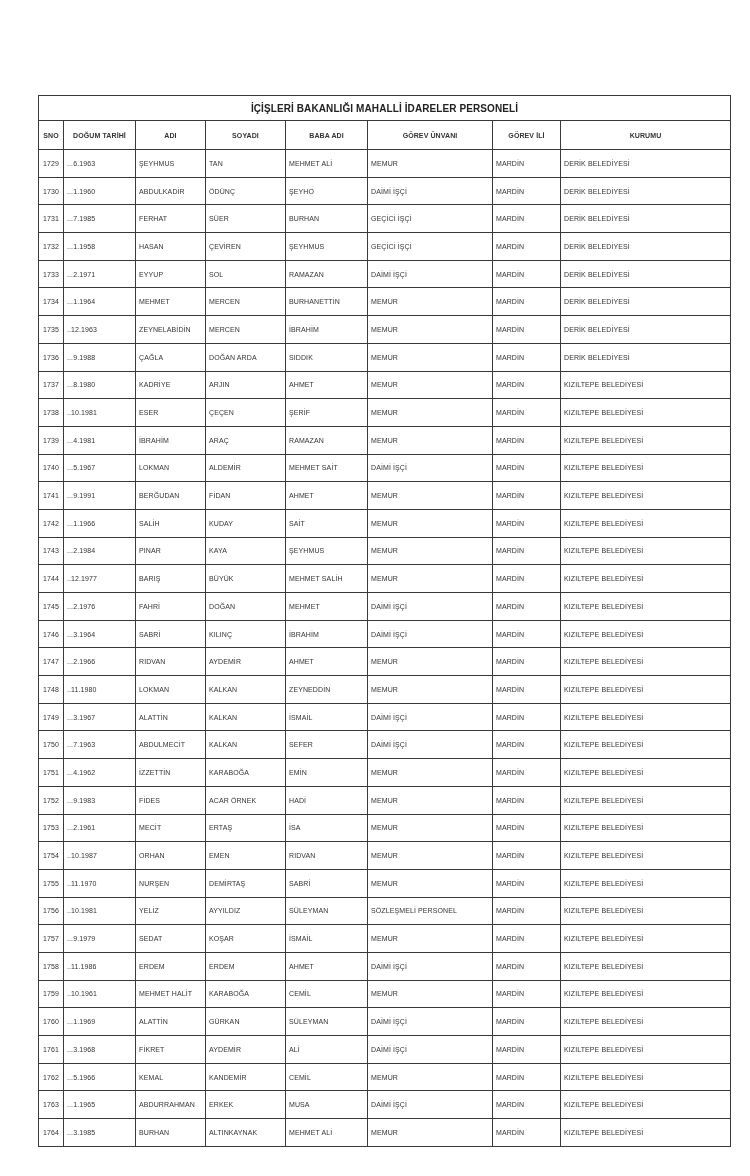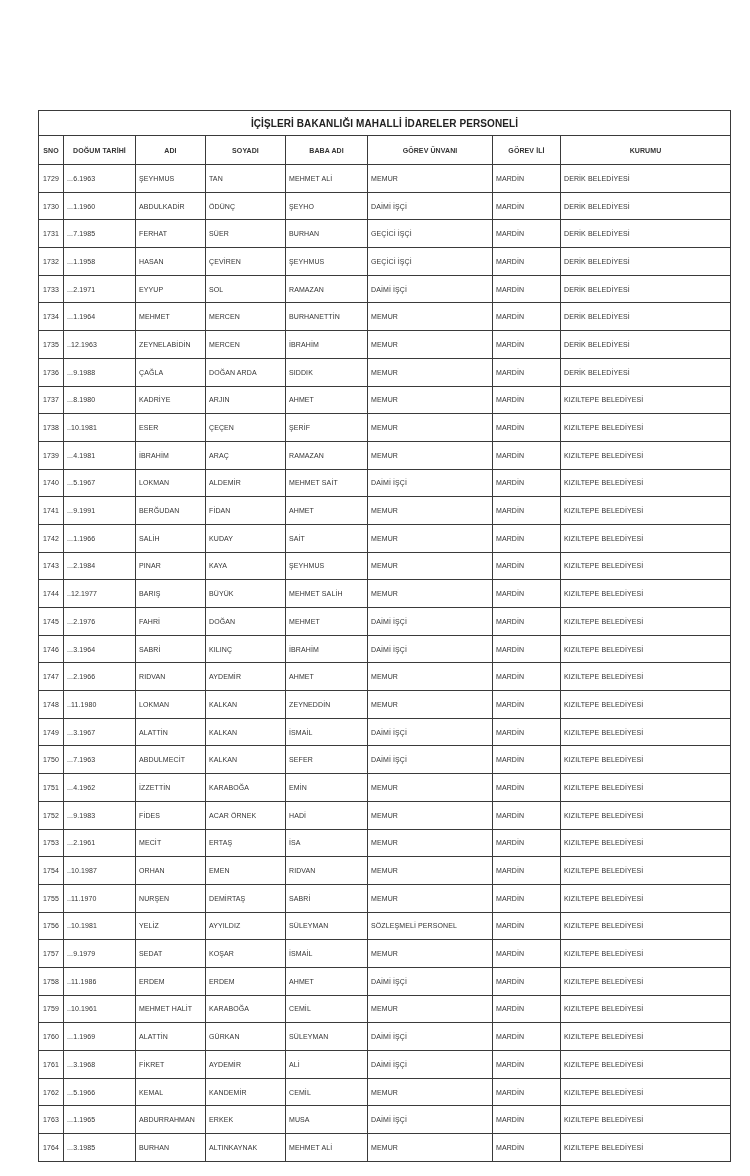--- a/index.html
+++ b/index.html
@@ -1,18 +1,18 @@
 <!DOCTYPE html>
 <html><head>
 <meta charset="utf-8">
 <style>
   html, body { margin:0; padding:0; background:#ffffff; }
   body { width:750px; height:1176px; position:relative; overflow:hidden;
          font-family:"Liberation Sans", "DejaVu Sans", sans-serif; color:#222; }
-  .sheet { position:absolute; left:38px; top:110px; width:692px; }
+  .sheet { position:absolute; left:38px; top:95px; width:692px; }
   table { border-collapse:collapse; width:692px; table-layout:fixed; }
   td, th { border:1px solid #3a3a3a; padding:0 3px; white-space:nowrap; overflow:hidden;
            font-size:7px; letter-spacing:0.1px; }
   .title-row td { height:24px; text-align:center; font-size:10px; font-weight:bold; color:#222; }
   .head-row th { height:28px; text-align:center; font-weight:bold; font-size:7px; color:#333; }
   .data-row td { height:26.7px; color:#333; }
   .c-sno { text-align:center; }
 </style>
 </head>
 <body>

